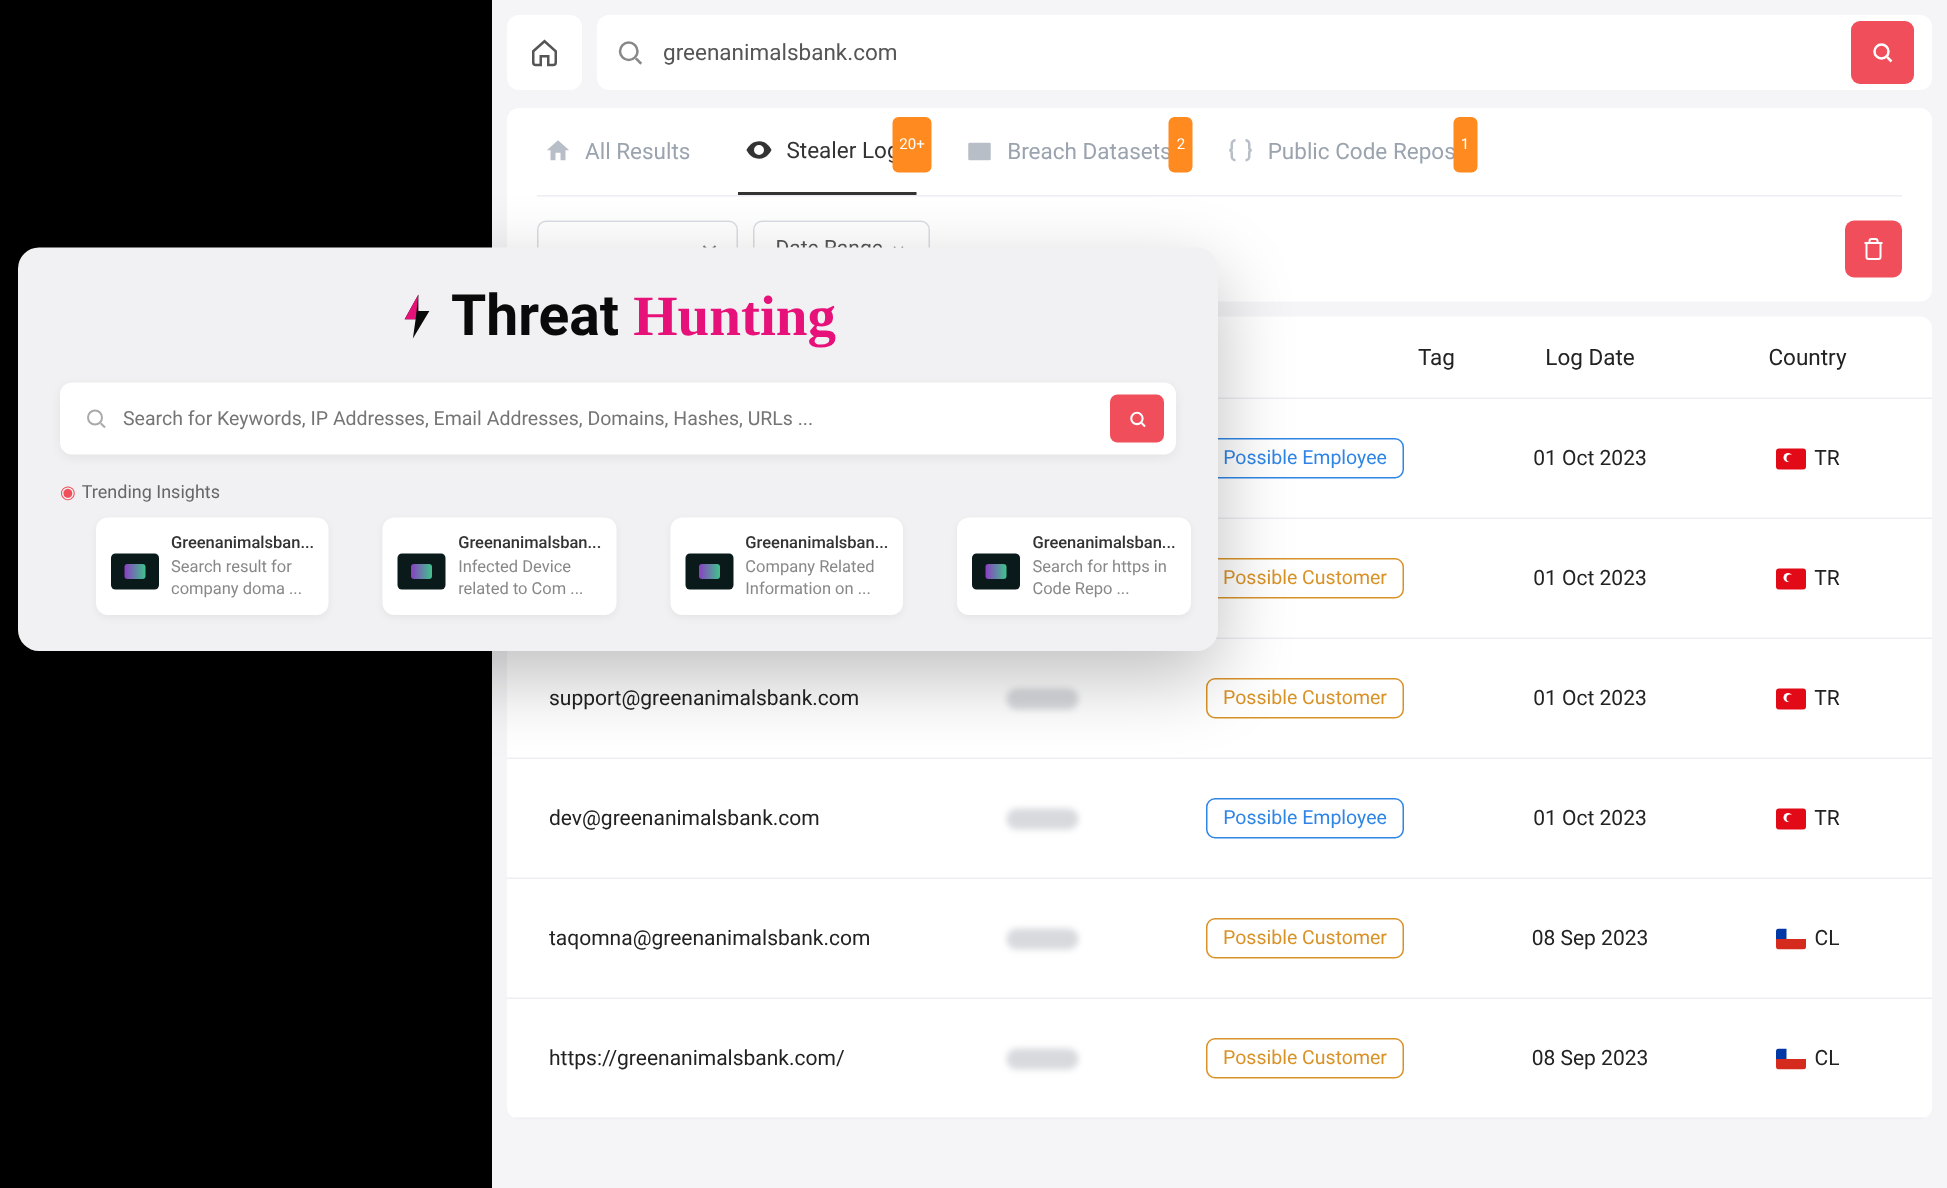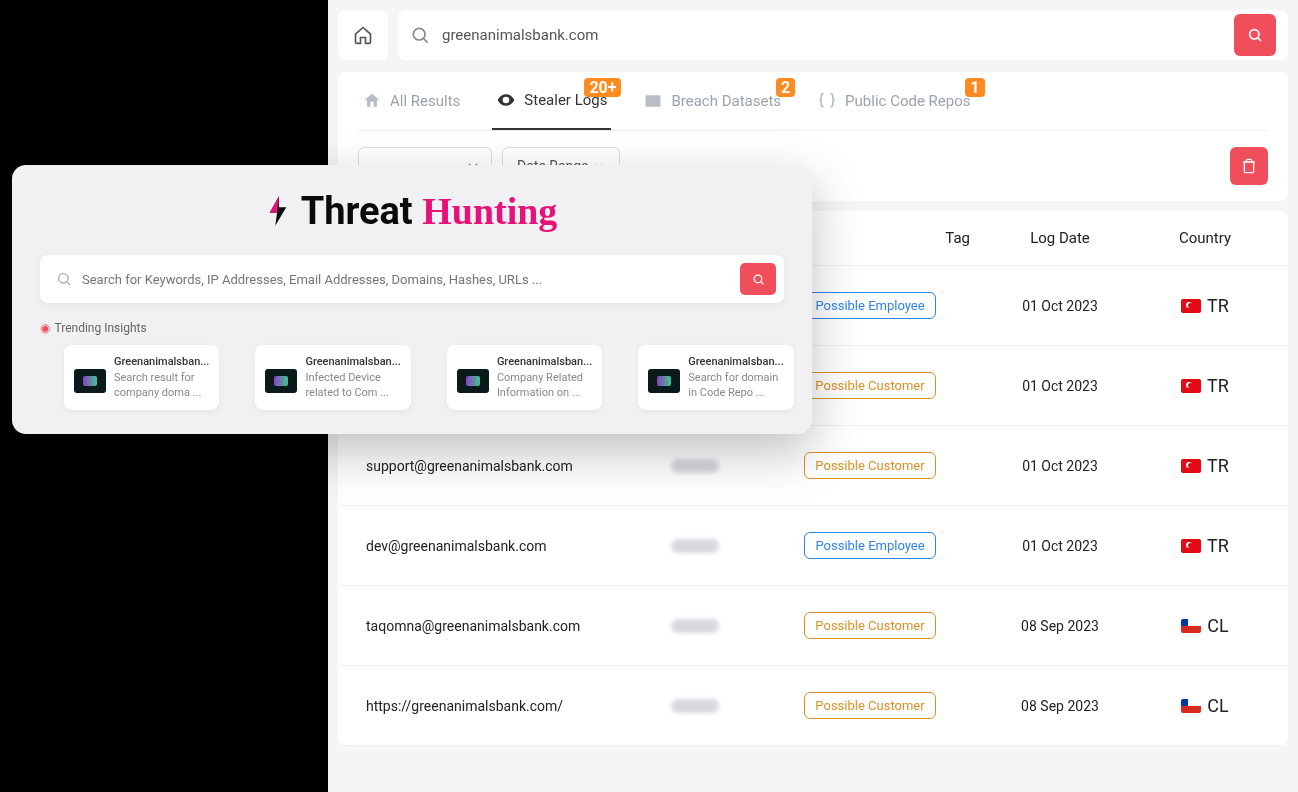--- a/index.html
+++ b/index.html
@@ -17,21 +17,21 @@
 .main-search { flex: 1; height: 50px; background: #fff; border-radius: 8px; display: flex; align-items: center; padding: 0 12px; gap: 12px; }
 .main-search input { flex: 1; border: none; outline: none; font-size: 15px; color: #555; }
 .search-btn-main { width: 42px; height: 42px; background: #f04e5a; border-radius: 6px; display: flex; align-items: center; justify-content: center; cursor: pointer; }
 
 
 .tabs-card { background: #fff; border-radius: 8px; padding: 0 20px; }
 .tabs-row { display: flex; gap: 28px; border-bottom: 1px solid #eceef1; }
 .tab { display: flex; align-items: center; gap: 8px; padding: 18px 4px; color: #9aa3ae; font-size: 15px; cursor: pointer; position: relative; }
 .tab.active { color: #333; border-bottom: 2px solid #333; }
 .tab svg { width: 20px; height: 20px; }
-.badge { position: absolute; top: 6px; right: -10px; background: #ff8a1f; color: #fff; font-size: 16px; font-weight: 700; padding: 0 5px; border-radius: 4px; }
+.badge { position: absolute; top: 6px; right: -10px; background: #ff8a1f; color: #fff; font-size: 10px; font-weight: 400; padding: 13px 5px; border-radius: 4px; }
 
 
 .filters-row { display: flex; gap: 10px; padding: 16px 0; justify-content: flex-end; align-items: center; }
 .filter-select { height: 38px; border: 1px solid #d9dde3; border-radius: 6px; padding: 0 34px 0 14px; background: #fff; color: #555; font-size: 14px; display: flex; align-items: center; position: relative; cursor: pointer; }
 .filter-select .chev { position: absolute; right: 10px; top: 50%; transform: translateY(-50%); color: #777; }
 .filter-select.wide { width: 134px; }
 .date-range { height: 38px; border: 1px solid #d9dde3; border-radius: 6px; padding: 0 14px; background: #fff; color: #555; font-size: 14px; display: flex; align-items: center; cursor: pointer; gap: 4px; }
 .trash-btn { width: 38px; height: 38px; background: #f04e5a; border-radius: 6px; display: flex; align-items: center; justify-content: center; cursor: pointer; margin-left: auto; }
 
 
@@ -44,21 +44,21 @@
 .thead > div:nth-child(5) { text-align: center; }
 .trow { display: grid; grid-template-columns: 1fr 150px 200px 180px 110px; padding: 26px 28px; border-bottom: 1px solid #eceef1; align-items: center; }
 .trow .c1 { color: #222; font-size: 14px; }
 .trow .c2 { display: flex; justify-content: center; }
 .blur-pill { width: 48px; height: 14px; background: #d7d9dd; border-radius: 7px; filter: blur(2px); }
 .trow .c3 { display: flex; justify-content: center; }
 .tag-pill { border: 1px solid; border-radius: 6px; padding: 5px 10px; font-size: 13px; }
 .tag-employee { color: #2f85e6; border-color: #2f85e6; }
 .tag-customer { color: #d99227; border-color: #d99227; }
 .trow .c4 { text-align: center; color: #222; font-size: 14px; }
-.trow .c5 { display: flex; align-items: center; justify-content: center; gap: 6px; color: #222; font-size: 18px; }
+.trow .c5 { display: flex; align-items: center; justify-content: center; gap: 6px; color: #222; font-size: 14px; }
 .flag { width: 20px; height: 14px; display: inline-block; border-radius: 2px; position: relative; overflow: hidden; }
 .flag-tr { background: #e30a17; }
 .flag-tr::after { content: ""; position: absolute; left: 5px; top: 3px; width: 6px; height: 6px; background: #fff; border-radius: 50%; }
 .flag-tr::before { content: ""; position: absolute; left: 7px; top: 4px; width: 5px; height: 5px; background: #e30a17; border-radius: 50%; z-index: 1; }
 .flag-cl { background: #fff; }
 .flag-cl::after { content: ""; position: absolute; left: 0; bottom: 0; width: 100%; height: 50%; background: #d52b1e; }
 .flag-cl::before { content: ""; position: absolute; left: 0; top: 0; width: 35%; height: 50%; background: #0039a6; }
 
 
 .overlay-card { position: absolute; left: 12px; top: 165px; width: 800px; background: #f1f1f3; border-radius: 14px; box-shadow: 0 18px 50px rgba(0,0,0,0.25); padding: 24px 28px 24px; z-index: 10; }
@@ -304,17 +304,17 @@
     <div class="trend-thumb"></div>
     <div class="trend-text">
       <div class="t1">Greenanimalsban...</div>
       <div class="t2">Company Related Information on ...</div>
     </div>
   </div>
       <div class="trend-card">
     <div class="trend-thumb"></div>
     <div class="trend-text">
       <div class="t1">Greenanimalsban...</div>
-      <div class="t2">Search for domain in Code Repo ...</div>
+      <div class="t2">Search for https in Code Repo ...</div>
     </div>
   </div>
     </div>
 </div>
 
 </body></html>

